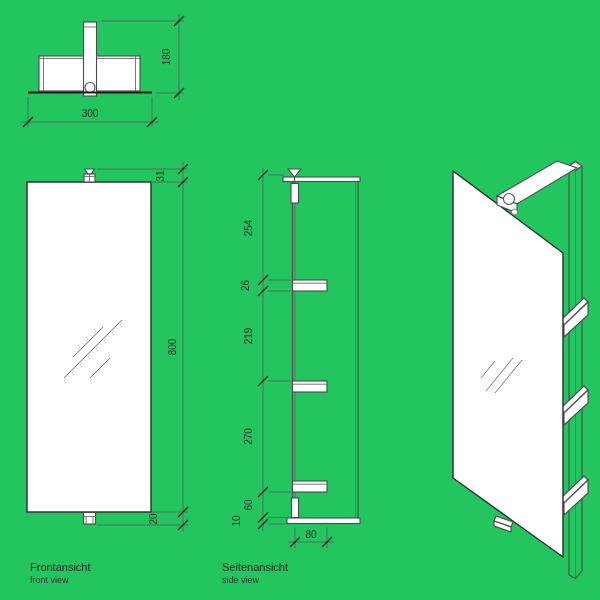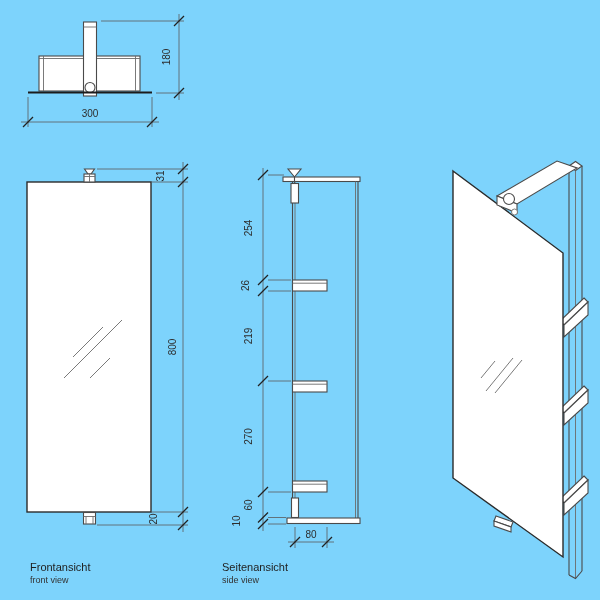--- a/index.html
+++ b/index.html
@@ -1,17 +1,17 @@
 <!DOCTYPE html>
 <html><head>
 <meta charset="utf-8">
 <style>
   html,body{margin:0;padding:0;background:#fff;}
   .sheet{
-    position:relative;width:600px;height:600px;background:#7dd3fc;
+    position:relative;width:600px;height:600px;background:#22c55e;
     font-family:"Liberation Sans", sans-serif;overflow:hidden;
   }
   svg{position:absolute;left:0;top:0;}
   .thin   {stroke:#6b6b6b;stroke-width:0.9;fill:none;}
   .med    {stroke:#4a4a4a;stroke-width:1.1;fill:none;}
   .dark   {stroke:#2b2b2b;stroke-width:1.4;fill:none;}
   .heavy  {stroke:#1c1c1c;stroke-width:2;fill:none;}
   .dimline{stroke:#5a5a5a;stroke-width:0.8;fill:none;}
   .tick   {stroke:#222;stroke-width:1.3;fill:none;}
   .wfill  {fill:#ffffff;}

